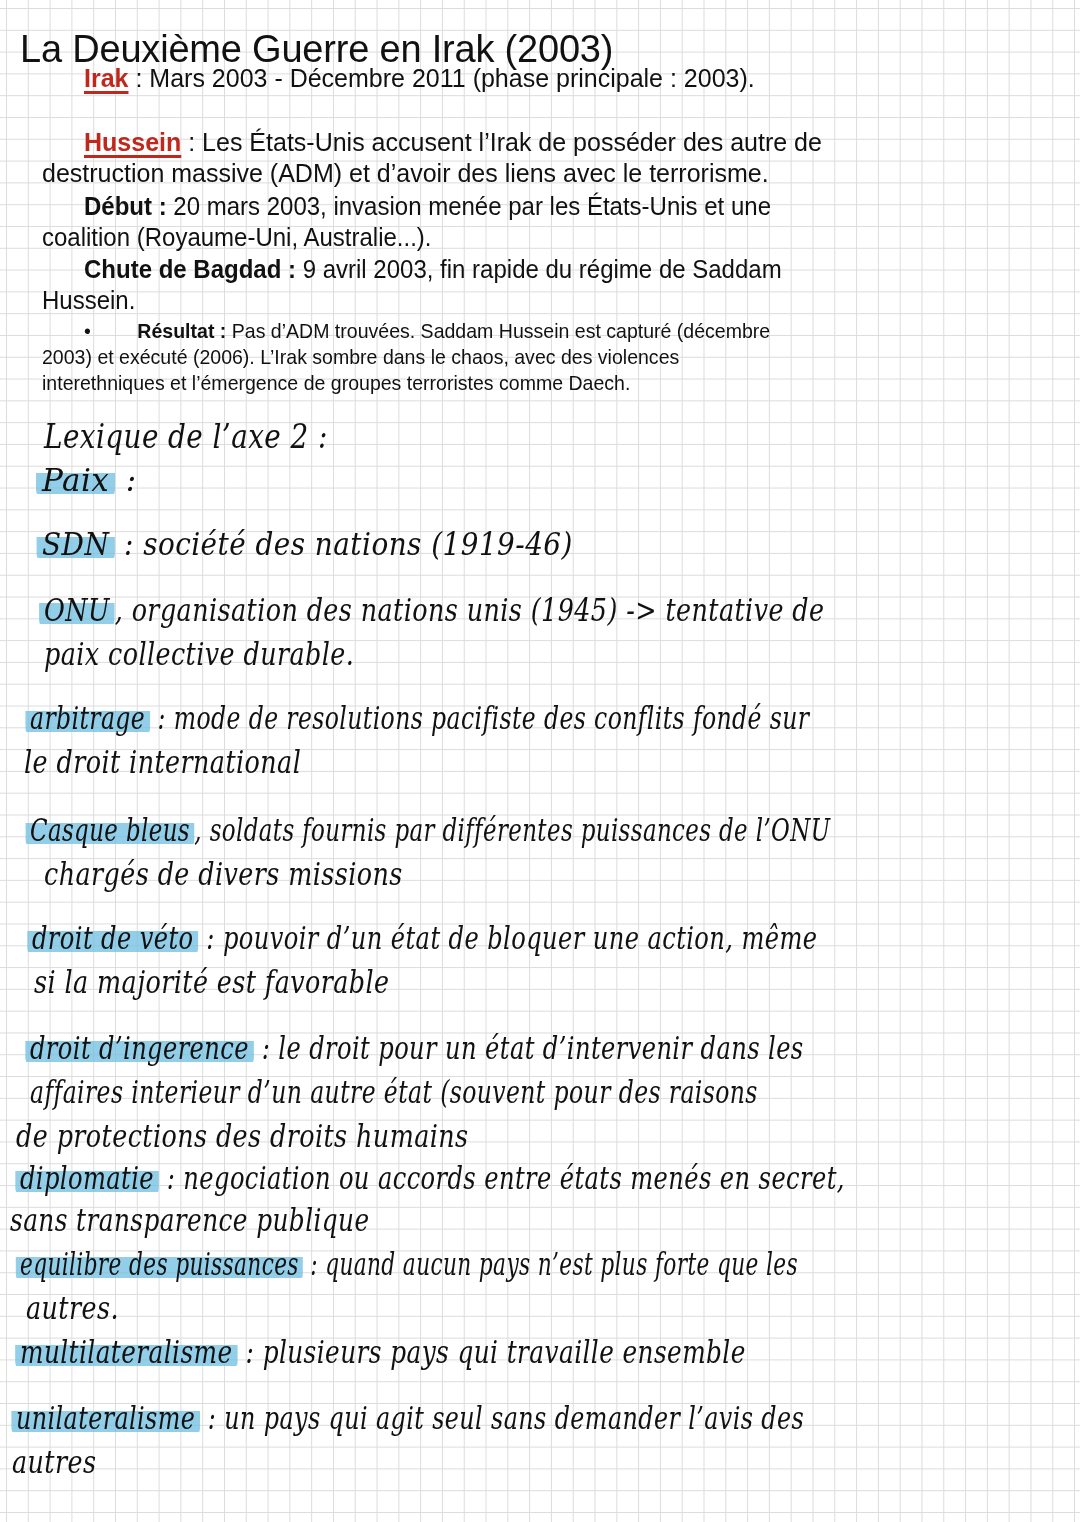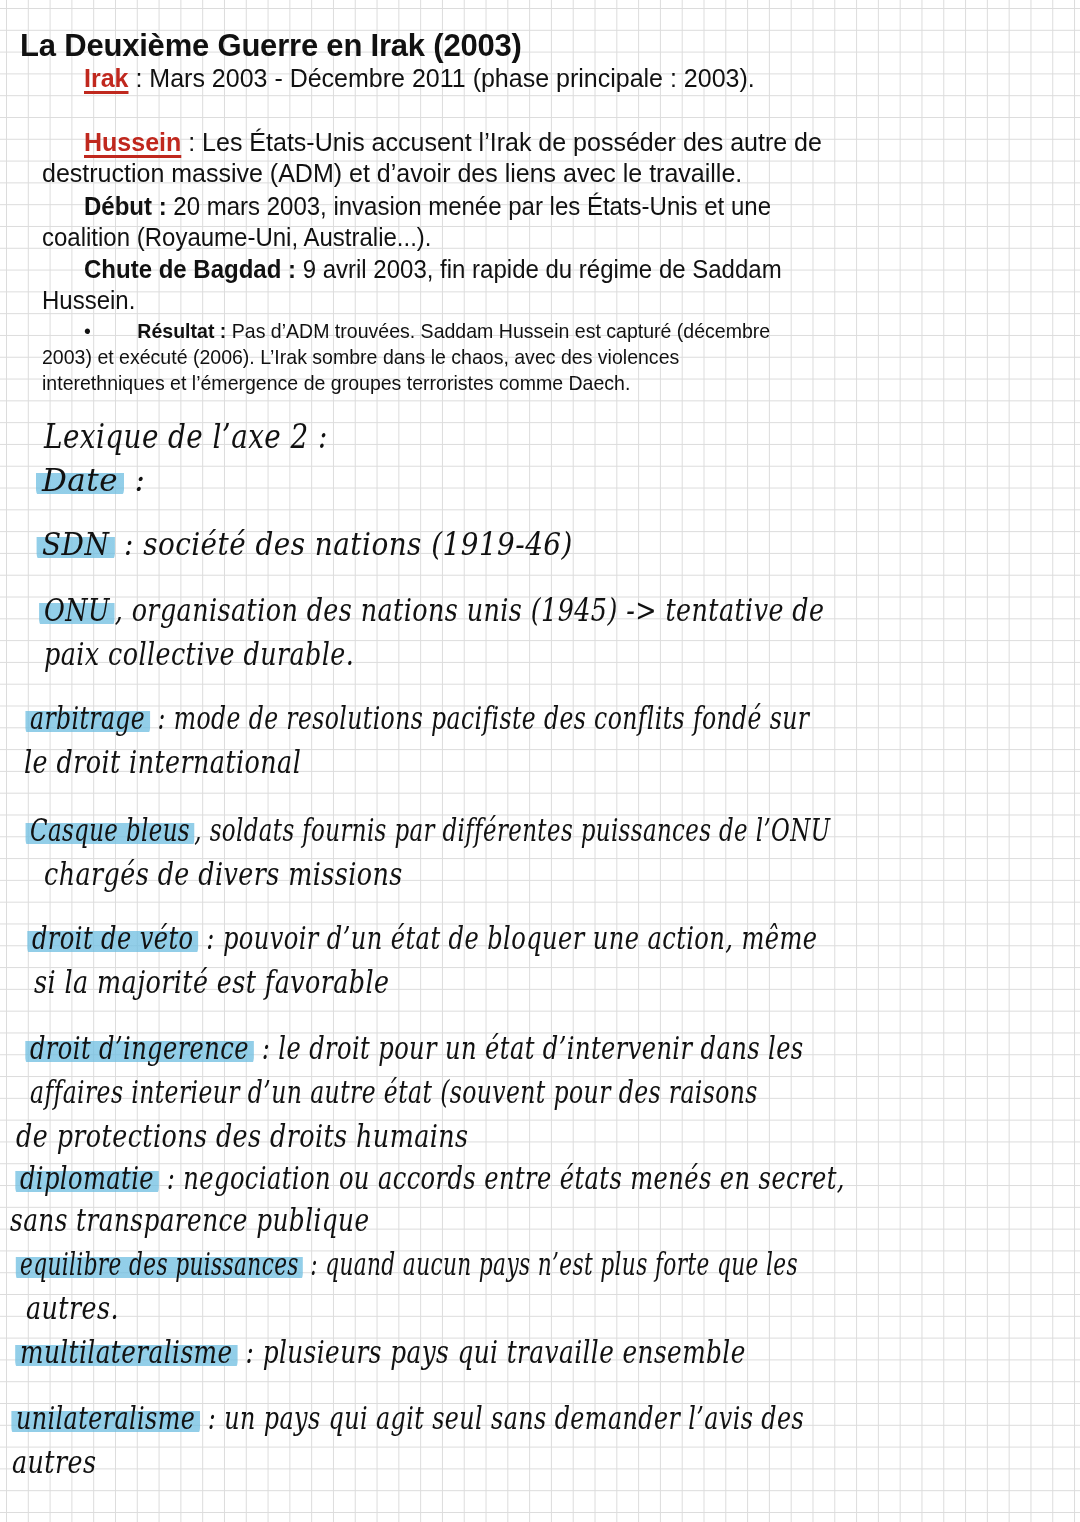--- a/index.html
+++ b/index.html
@@ -18,22 +18,22 @@
     }
     .typed {
       position: absolute;
       left: 0; top: 0;
       width: 1080px;
       font-family: "Liberation Sans", sans-serif;
     }
     .title {
       position: absolute;
       left: 20px; top: 28px;
-      font-size: 31px;
-      font-weight: bold;
+      font-size: 38px;
+      font-weight: normal;
       letter-spacing: -0.2px;
       margin: 0;
     }
     .line {
       position: absolute;
       font-size: 25px;
       white-space: nowrap;
     }
     .red-label {
       color: #c0281e;
@@ -68,21 +68,21 @@
 <div class="typed">
   <h1 class="title">La Deuxième Guerre en Irak (2003)</h1>
 
   <div class="line" style="left:84px; top:64px;">
     <span class="red-label">Irak</span><span> : Mars 2003 - Décembre 2011 (phase principale : 2003).</span>
   </div>
 
   <div class="line" style="left:84px; top:128px;">
     <span class="red-label">Hussein</span><span> : Les États-Unis accusent l’Irak de posséder des autre de</span>
   </div>
-  <div class="line" style="left:42px; top:159px;">destruction massive (ADM) et d’avoir des liens avec le travaille.</div>
+  <div class="line" style="left:42px; top:159px;">destruction massive (ADM) et d’avoir des liens avec le terrorisme.</div>
 
   <div class="line" style="left:84px; top:192px; transform:scaleX(0.96); transform-origin:left;">
     <span class="bold">Début :</span><span> 20 mars 2003, invasion menée par les États-Unis et une</span>
   </div>
   <div class="line" style="left:42px; top:223px; transform:scaleX(0.96); transform-origin:left;">coalition (Royaume-Uni, Australie...).</div>
 
   <div class="line" style="left:84px; top:255px; transform:scaleX(0.96); transform-origin:left;">
     <span class="bold">Chute de Bagdad :</span><span> 9 avril 2003, fin rapide du régime de Saddam</span>
   </div>
   <div class="line" style="left:42px; top:286px; transform:scaleX(0.96); transform-origin:left;">Hussein.</div>
@@ -91,21 +91,21 @@
     <span>•</span><span style="display:inline-block; width:50px;"></span><span class="bold">Résultat :</span><span> Pas d’ADM trouvées. Saddam Hussein est capturé (décembre</span>
   </div>
   <div class="line small" style="left:42px; top:345px; transform:scaleX(0.93); transform-origin:left;">2003) et exécuté (2006). L’Irak sombre dans le chaos, avec des violences</div>
   <div class="line small" style="left:42px; top:371px; transform:scaleX(0.93); transform-origin:left;">interethniques et l’émergence de groupes terroristes comme Daech.</div>
 </div>
 
 <div>
   <div class="hand" style="left:44px; top:416px; font-size:34px; transform:scaleX(0.82);">Lexique de l’axe 2 :</div>
 
   <div class="hand" style="left:42px; top:462px;">
-    <span class="hl">Date</span><span> :</span>
+    <span class="hl">Paix</span><span> :</span>
   </div>
 
   <div class="hand" style="left:42px; top:526px; transform:scaleX(0.9);">
     <span class="hl">SDN</span><span> : </span><span>société des nations (1919-46)</span>
   </div>
 
   <div class="hand" style="left:44px; top:592px; transform:scaleX(0.82);">
     <span class="hl">ONU</span><span>, </span><span>organisation des nations unis (1945) -&gt; tentative de</span>
   </div>
   <div class="hand" style="left:44px; top:636px; transform:scaleX(0.82);">paix collective durable.</div>

